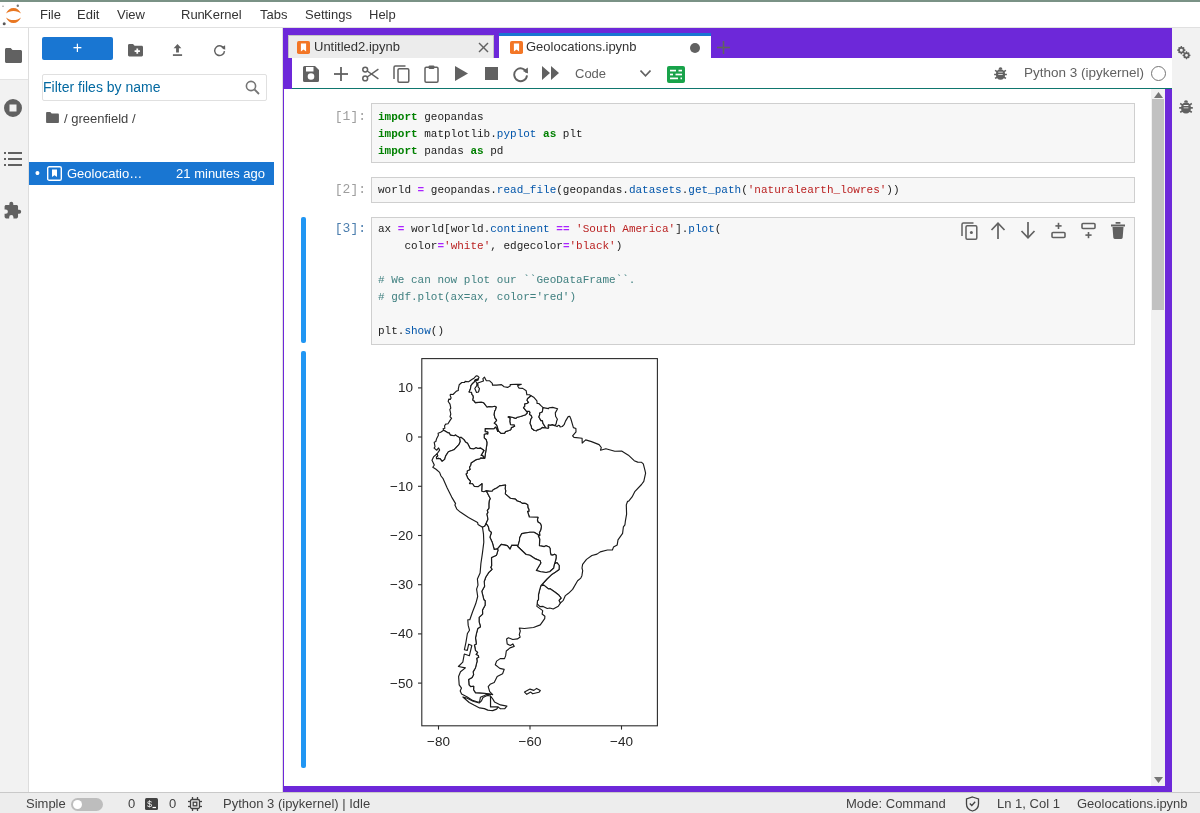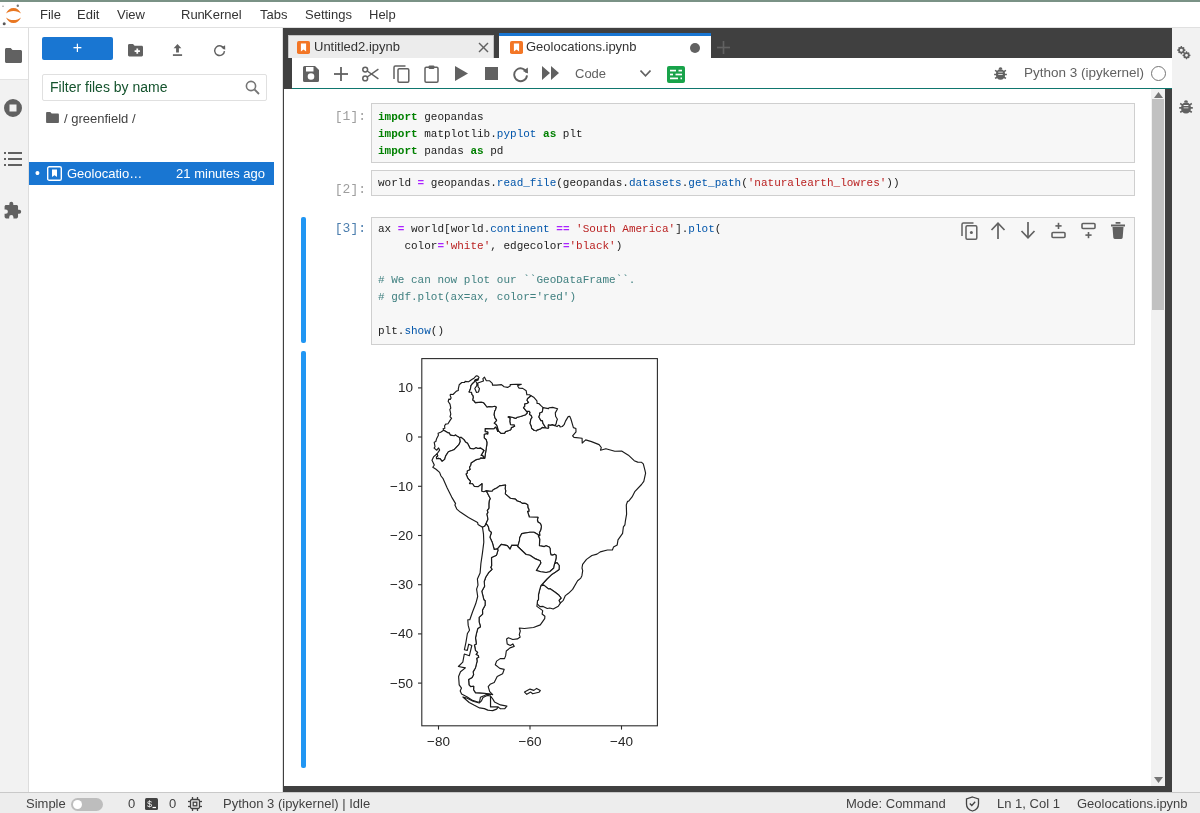--- a/index.html
+++ b/index.html
@@ -3,25 +3,25 @@
 *{margin:0;padding:0;box-sizing:border-box}
 html,body{width:1200px;height:813px;overflow:hidden;background:#fff;font-family:"Liberation Sans",sans-serif}
 .abs{position:absolute}
 #topline{left:0;top:0;width:1200px;height:2px;background:#7a9286}
 #menubar{left:0;top:2px;width:1200px;height:26px;background:#fff;border-bottom:1px solid #e0e0e0}
 .mitem{position:absolute;top:5px;font-size:13px;color:#333}
 #activity{left:0;top:28px;width:29px;height:764px;background:#f2f2f2;border-right:1px solid #ddd}
 #activity .seltab{position:absolute;left:0;top:0;width:28px;height:52px;background:#fff;border-bottom:1px solid #e3e3e3}
 #filebrowser{left:29px;top:28px;width:254px;height:764px;background:#fff;border-right:1px solid #e0e0e0}
 #newbtn{position:absolute;left:13px;top:9px;width:71px;height:23px;background:#1976d2;border-radius:2px;color:#fff;text-align:center;font-size:16px;line-height:21px}
-#filterbox{position:absolute;left:13px;top:46px;width:225px;height:27px;border:1px solid #e0e0e0;border-radius:2px;background:#fff;font-size:14px;color:#14532d;line-height:25px;padding-left:7px}
+#filterbox{position:absolute;left:13px;top:46px;width:225px;height:27px;border:1px solid #e0e0e0;border-radius:2px;background:#fff;font-size:14px;color:#0369a1;line-height:25px;}
 #crumbs{position:absolute;left:16px;top:83px;font-size:13px;color:#424242}
 #fhead{position:absolute;left:0;top:109px;width:245px;height:24px;border-top:1px solid #e8e8e8;border-bottom:1px solid #e0e0e0;font-size:13px;color:#212121}
 #frow{position:absolute;left:0;top:134px;width:245px;height:23px;background:#1976d2;color:#fff;font-size:13px}
-#dock{left:283px;top:28px;width:889px;height:764px;background:#404040}
+#dock{left:283px;top:28px;width:889px;height:764px;background:#6d28d9}
 #tabbar{position:absolute;left:0;top:0;width:889px;height:30px}
 .tab{position:absolute;font-size:13px;color:#333}
 #tab1{left:5px;top:7px;width:206px;height:23px;background:#ececec;border:1px solid #c4c4c4;border-bottom:none}
 #tab2{left:216px;top:5px;width:212px;height:25px;background:#fff;border-top:3px solid #1976d2}
 #toolbar{position:absolute;left:9px;top:30px;width:1000px;height:31px;background:#fff;border-bottom:1px solid #0f766e}
 #nbarea{position:absolute;left:1px;top:61px;width:867px;height:697px;background:#fff;overflow:hidden}
 #vscroll{position:absolute;left:868px;top:61px;width:14px;height:697px;background:#f1f1f1}
 #vthumb{position:absolute;left:1px;top:10px;width:12px;height:211px;background:#c1c1c1}
 #rightbar{left:1172px;top:28px;width:28px;height:764px;background:#f2f2f2}
 #statusbar{left:0;top:792px;width:1200px;height:21px;background:#ededed;border-top:1px solid #c9c9c9;font-size:13px;color:#424242}
@@ -210,21 +210,21 @@
       </svg>
 <span style="position:absolute;left:732px;top:7px;font-size:13.5px;color:#616161">Python 3 (ipykernel)</span>
 <span style="position:absolute;left:859px;top:8px;width:15px;height:15px;border:1.4px solid #757575;border-radius:50%"></span>
 </div>
 <div id="nbarea">
 <div class="prompt" style="left:22px;top:20px">[1]:</div>
 <div class="cellbox" style="left:87px;top:14px;width:764px;height:60px;padding:5px 0 0 6px"><span class="kw">import</span> geopandas
 <span class="kw">import</span> matplotlib.<span class="prop">pyplot</span> <span class="kw">as</span> plt
 <span class="kw">import</span> pandas <span class="kw">as</span> pd</div>
 <div class="prompt" style="left:22px;top:93px">[2]:</div>
-<div class="cellbox" style="left:87px;top:81px;width:764px;height:26px;padding:4px 8px 0 6px">world <span class="op">=</span> geopandas.<span class="prop">read_file</span>(geopandas.<span class="prop">datasets</span>.<span class="prop">get_path</span>(<span class="str">'naturalearth_lowres'</span>))</div>
+<div class="cellbox" style="left:87px;top:88px;width:764px;height:26px;padding:4px 8px 0 6px">world <span class="op">=</span> geopandas.<span class="prop">read_file</span>(geopandas.<span class="prop">datasets</span>.<span class="prop">get_path</span>(<span class="str">'naturalearth_lowres'</span>))</div>
 <div class="collapser" style="left:17px;top:128px;height:126px"></div>
 <div class="prompt" style="left:22px;top:132px;color:#4c7eae">[3]:</div>
 <div class="cellbox" style="left:87px;top:128px;width:764px;height:128px;padding:3px 0 0 6px">ax <span class="op">=</span> world[world.<span class="prop">continent</span> <span class="op">==</span> <span class="str">'South America'</span>].<span class="prop">plot</span>(
     color<span class="op">=</span><span class="str">'white'</span>, edgecolor<span class="op">=</span><span class="str">'black'</span>)
 
 <span class="cmt"># We can now plot our ``GeoDataFrame``.</span>
 <span class="cmt"># gdf.plot(ax=ax, color='red')</span>
 
 plt.<span class="prop">show</span>()</div>
 <div id="celltools">

